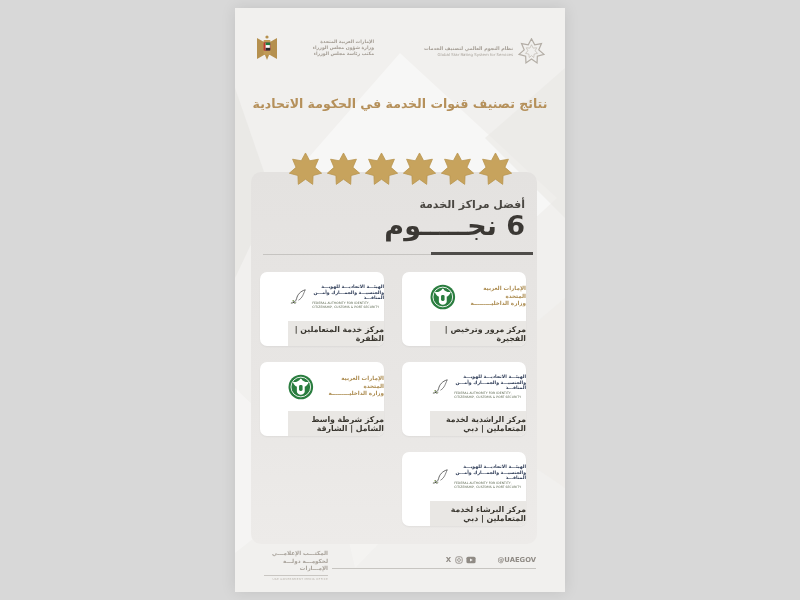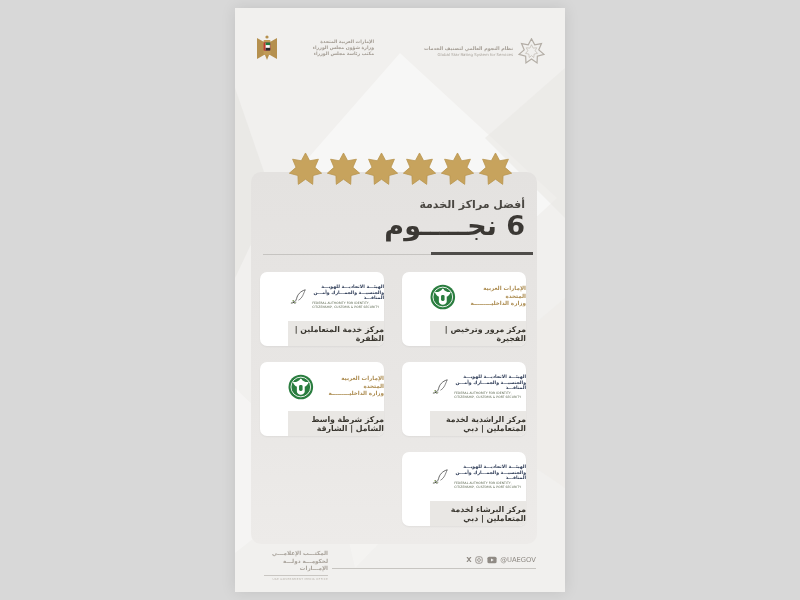--- a/index.html
+++ b/index.html
@@ -50,21 +50,21 @@
   .icp-en{color:#56624a;font-size:3px;line-height:4px;letter-spacing:0.1px;}
 
   
   .footer{position:absolute;left:0;top:538px;width:100%;height:40px;}
   .media-office{position:absolute;left:29px;top:4px;width:64px;text-align:right;}
   .mo-ar{direction:rtl;color:#a8a29a;font-size:5.6px;line-height:7.5px;font-weight:bold;}
   .mo-en{color:#b8b3ab;font-size:2.8px;letter-spacing:0.3px;margin-top:2px;border-top:0.5px solid #c9c6c2;padding-top:1.5px;}
   .footer-line{position:absolute;left:97px;top:22px;width:204px;height:1px;background:#c7c5c1;}
   .social{position:absolute;right:29px;top:10px;display:flex;align-items:center;gap:3.5px;}
   .social .x-glyph{color:#8f8a84;font-size:7px;font-weight:bold;line-height:8px;}
-  .handle{color:#8f8a84;font-size:6.8px;margin-left:0;}
+  .handle{color:#8f8a84;font-size:6.8px;margin-left:18px;font-weight:bold;}
 </style>
 </head>
 <body>
 
 <div class="canvas">
   <div class="poster">
 
     <svg class="bg-pattern" width="330" height="584">
       <polygon points="165,45 322,190 165,335 38,190" fill="#ffffff" opacity="0.45"></polygon>
       <polygon points="0,80 38,190 0,270" fill="#e7e5e2" opacity="0.7"></polygon>
@@ -98,20 +98,21 @@
           <div class="gsrs-ar">نظام النجوم العالمي لتصنيف الخدمات</div>
           <div class="gsrs-en">Global Star Rating System for Services</div>
         </div>
         <svg width="27" height="27" viewBox="0 0 36 36">
           <polygon points="18,1 22.3,9 31.3,7.4 27.7,15.8 34.6,21.8 25.8,24.2 25.4,33.3 18,28 10.6,33.3 10.2,24.2 1.4,21.8 8.25,15.8 4.7,7.4 13.7,9" fill="none" stroke="#b3ada5" stroke-width="1.6"></polygon>
           <polygon points="18,9 20.2,13.5 25,13 22.8,17 26,20.5 21.5,21.5 21,26 18,23.5 15,26 14.5,21.5 10,20.5 13.2,17 11,13 15.8,13.5" fill="none" stroke="#c3beb6" stroke-width="1"></polygon>
         </svg>
       </div>
     </div>
 
+    <div class="title">نتائج تصنيف قنوات الخدمة في الحكومة الاتحادية</div>
 
     <div class="stars">
       <svg width="35" height="35" viewBox="0 0 36 36">
           <polygon points="18,1 22.3,9 31.3,7.4 27.7,15.8 34.6,21.8 25.8,24.2 25.4,33.3 18,28 10.6,33.3 10.2,24.2 1.4,21.8 8.25,15.8 4.7,7.4 13.7,9" fill="#c7a35d" stroke="#b8944d" stroke-width="0.8"></polygon>
         </svg>
       <svg width="35" height="35" viewBox="0 0 36 36">
           <polygon points="18,1 22.3,9 31.3,7.4 27.7,15.8 34.6,21.8 25.8,24.2 25.4,33.3 18,28 10.6,33.3 10.2,24.2 1.4,21.8 8.25,15.8 4.7,7.4 13.7,9" fill="#c7a35d" stroke="#b8944d" stroke-width="0.8"></polygon>
         </svg>
       <svg width="35" height="35" viewBox="0 0 36 36">
           <polygon points="18,1 22.3,9 31.3,7.4 27.7,15.8 34.6,21.8 25.8,24.2 25.4,33.3 18,28 10.6,33.3 10.2,24.2 1.4,21.8 8.25,15.8 4.7,7.4 13.7,9" fill="#c7a35d" stroke="#b8944d" stroke-width="0.8"></polygon>

